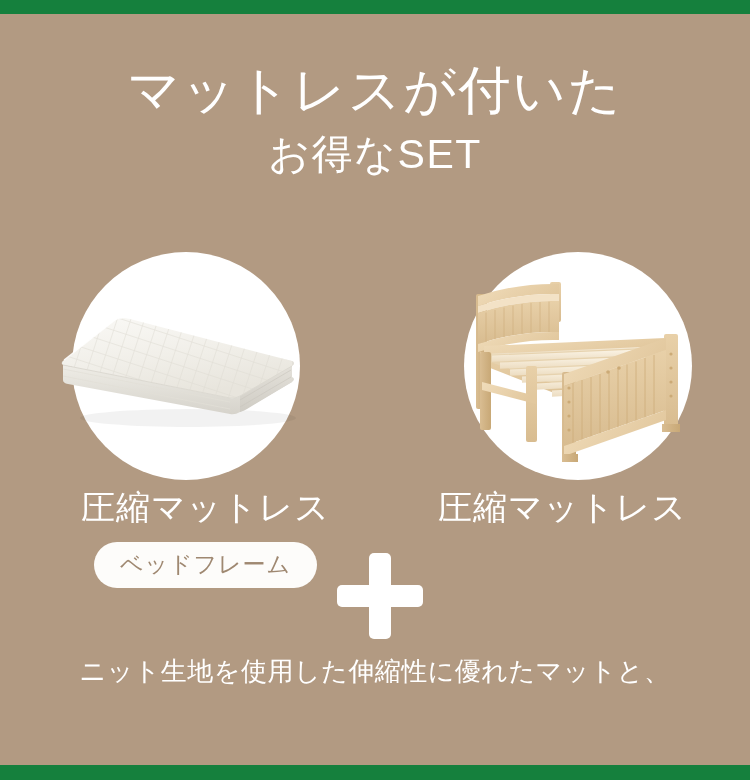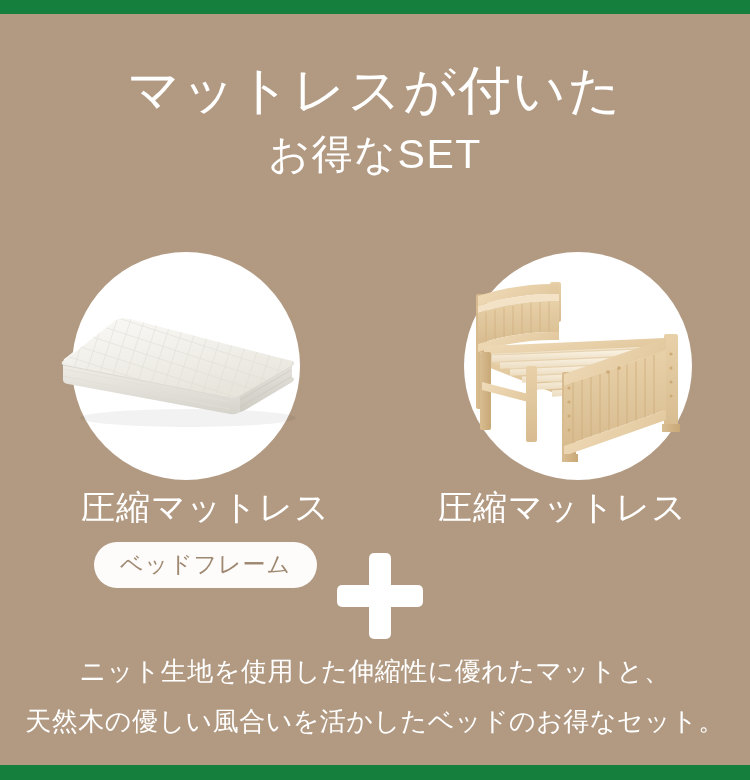--- a/index.html
+++ b/index.html
@@ -339,17 +339,16 @@
       <span class="title">圧縮マットレス</span>
       <span class="badge">ベッドフレーム</span>
     </div>
 
     <div class="caption right">
       <span class="title">圧縮マットレス</span>
     </div>
 
     <div class="desc">
       <span>ニット生地を使用した伸縮性に優れたマットと、</span>
-      <span>天然木の優しい風合いを活かしたベッドのお得なセット。</span>
     </div>
 
   </div>
 </div>
 
 </body></html>

